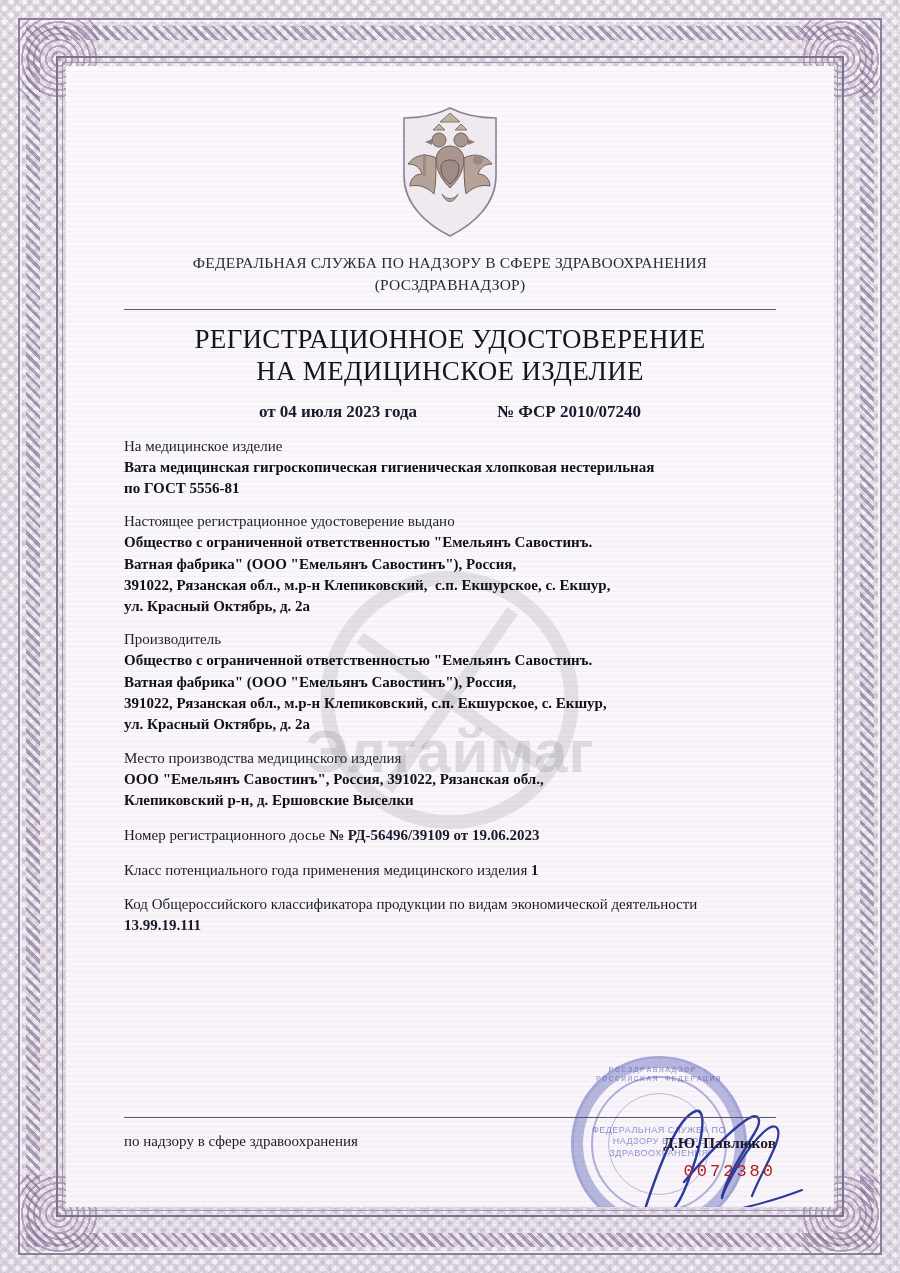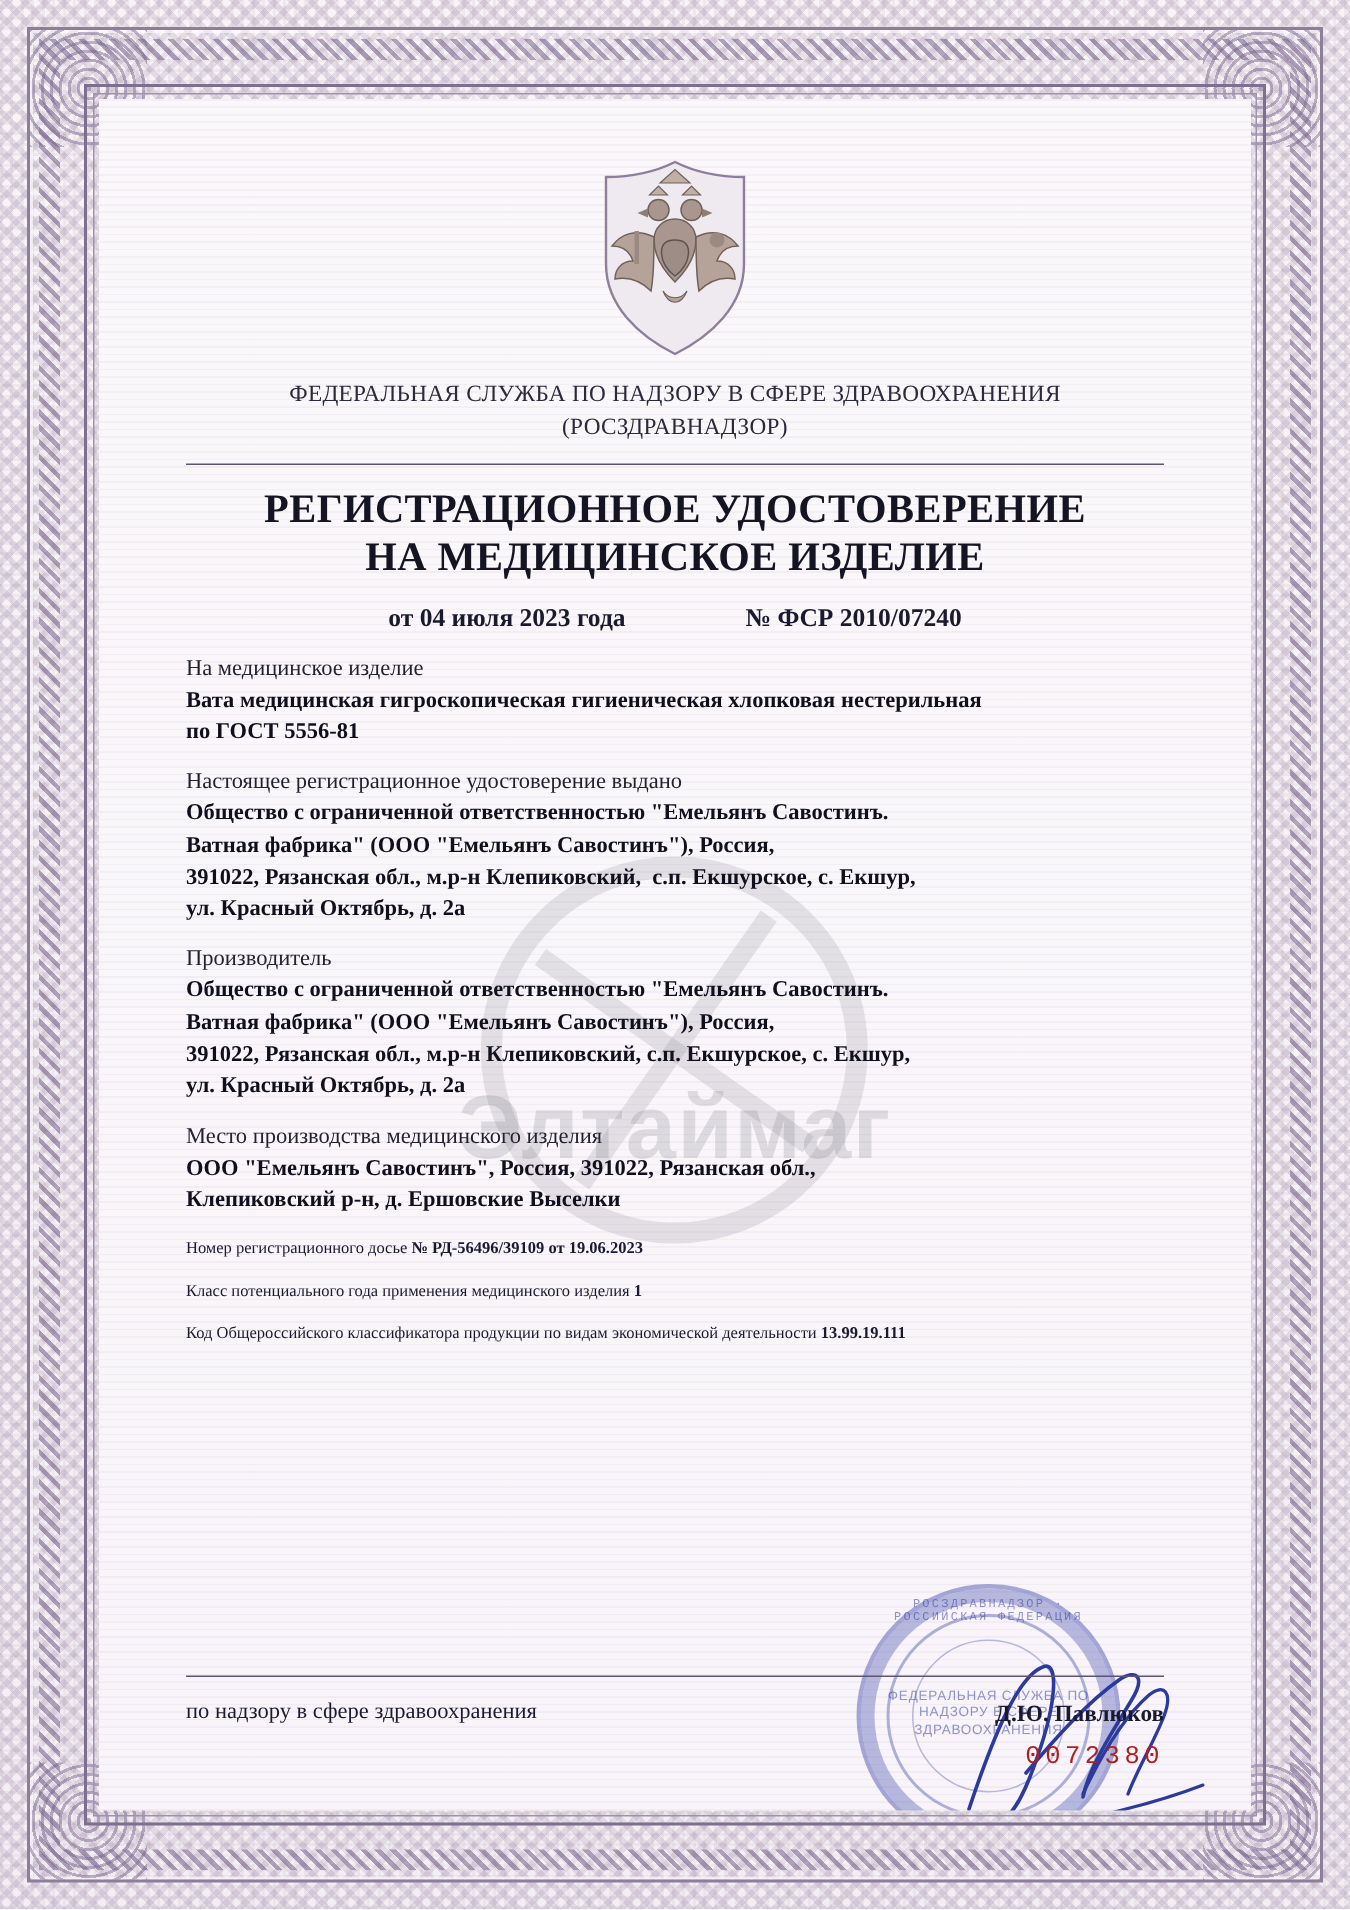--- a/index.html
+++ b/index.html
@@ -106,21 +106,21 @@
   .agency .line2 { display: block; }
 
   .rule {
     border: 0;
     border-top: 1.6px solid #5c5470;
     margin: 12px 0 14px 0;
   }
 
   .title {
     text-align: center;
-    font-weight: bold;
+    font-weight: normal;
     font-size: 27px;
     line-height: 1.18;
     color: #141423;
     letter-spacing: .3px;
   }
 
   .docline {
     display: flex;
     justify-content: center;
     gap: 80px;
@@ -138,21 +138,21 @@
   }
   .value {
     font-size: 15px;
     font-weight: bold;
     line-height: 1.42;
     color: #10101c;
   }
   .value div { white-space: pre-wrap; }
 
   .inlineblock {
-    font-size: 11px;
+    font-size: 15px;
     margin-bottom: 13px;
     line-height: 1.42;
   }
   .inlineblock b { font-weight: bold; }
 
   .footer {
     position: absolute;
     left: 58px;
     right: 58px;
     bottom: 26px;

